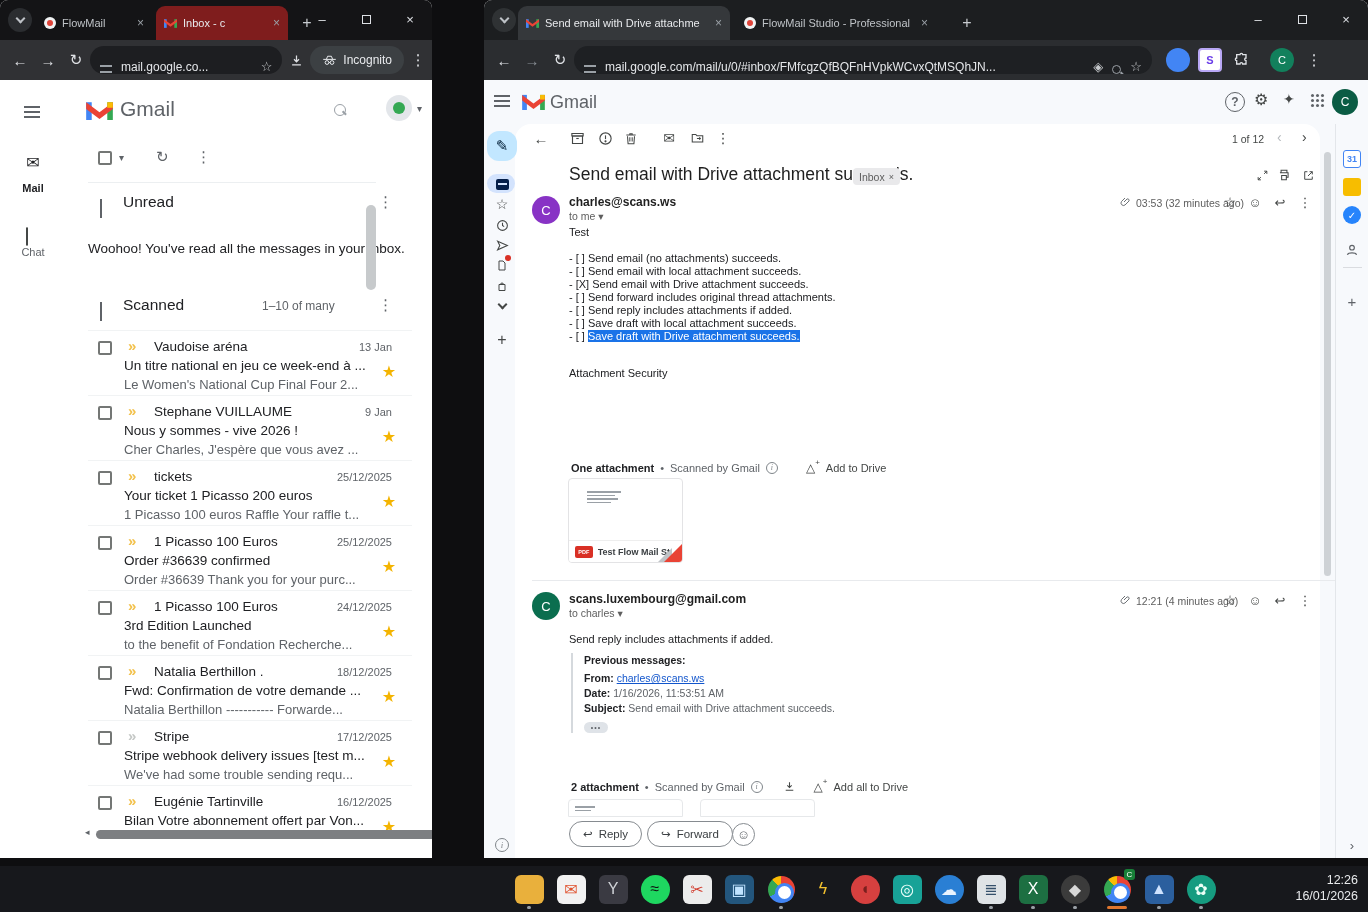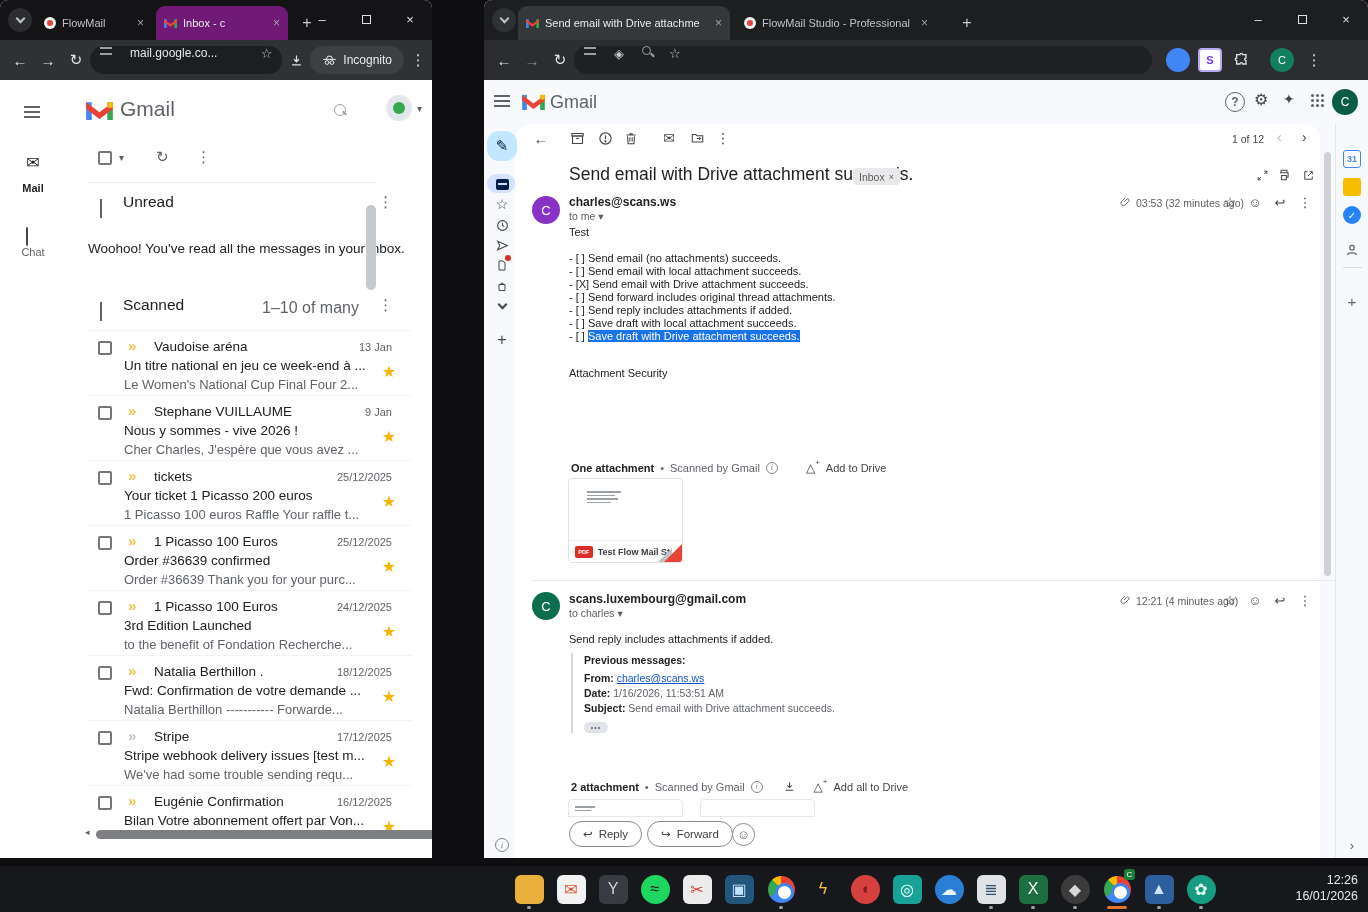--- a/index.html
+++ b/index.html
@@ -15,38 +15,38 @@
 .win-right{left:484px;width:884px}
 
 
 .tabbar{position:relative;height:40px}
 .win-left .tabbar{background:#141416}
 .win-right .tabbar{background:#1c1e20}
 .tabsearch{position:absolute;left:8px;top:8px;width:24px;height:24px;border-radius:12px;background:#2b2d30}
 .chev{width:7px;height:7px;border-right:2px solid #bdc1c6;border-bottom:2px solid #bdc1c6;transform:rotate(45deg);margin-top:-3px}
 .tab{position:absolute;top:6px;height:34px;border-radius:9px 9px 0 0;display:flex;align-items:center;gap:6px;padding:0 8px;font-size:11px;color:#bfc3c7;overflow:hidden;white-space:nowrap}
 .tab.active{color:#e8eaed}
-.win-left .tab.active{background:#701a75}
+.win-left .tab.active{background:#7f1d1d}
 .win-right .tab.active{background:#35383b}
 .tab-t{overflow:hidden;text-overflow:ellipsis;flex:1;min-width:0}
 .tab-x{font-size:12px;color:#9aa0a6;flex:0 0 auto}
 .fav{width:12px;height:12px;border-radius:50%;flex:0 0 auto}
 .fav-dot{background:#f1f3f4;position:relative}
 .fav-dot::after{content:"";position:absolute;left:3px;top:3px;width:6px;height:6px;border-radius:50%;background:#e0443a}
 .newtab{position:absolute;top:10px;width:26px;height:26px;color:#c8ccd0;font-size:16px}
 .wctrl{position:absolute;right:0;top:0;height:38px;display:flex}
 .wc{width:44px;height:38px;color:#dee1e5;font-size:13px;display:flex;align-items:center;justify-content:center}
 .wc .box{width:9px;height:9px;border:1.4px solid #dee1e5}
 
 
 .navbar{position:relative;height:40px;display:flex;align-items:center}
 .win-left .navbar{background:#303134}
 .win-right .navbar{background:#2b2d30}
 .nav-ic{width:28px;height:28px;border-radius:14px;color:#dfe1e5;font-size:15px;flex:0 0 auto}
-.urlpill{height:28px;border-radius:14px;display:flex;align-items:flex-start;gap:18px;padding:0 10px;font-size:12px;color:#e4e6e9;overflow:hidden}
+.urlpill{height:28px;border-radius:14px;display:flex;align-items:flex-end;gap:9px;padding:0 10px;font-size:12px;color:#e4e6e9;overflow:hidden}
 .win-left .urlpill{background:#1d1e21}
 .win-right .urlpill{background:#1e2023}
 .url-t{white-space:nowrap;overflow:hidden;flex:1}
 .mag{width:9px;height:9px;border:1.6px solid #9aa0a6;border-radius:50%;position:relative;flex:0 0 auto}
 .mag::after{content:"";position:absolute;left:7px;top:7px;width:5px;height:1.6px;background:#9aa0a6;transform:rotate(45deg)}
 .tuneic{width:12px;height:10px;position:relative;flex:0 0 auto}
 .tuneic::before,.tuneic::after{content:"";position:absolute;left:0;right:0;height:1.6px;background:#9aa0a6}
 .tuneic::before{top:1px}.tuneic::after{bottom:1px}
 .incog{height:28px;border-radius:14px;background:#3c4043;display:flex;align-items:center;gap:6px;padding:0 12px;color:#e8eaed;font-size:12px}
 .extic{width:24px;height:24px;border-radius:4px;font-size:11px;flex:0 0 auto}
@@ -56,21 +56,21 @@
 .hamb{width:16px;height:2px;background:#5f6368;box-shadow:0 5px 0 #5f6368,0 10px 0 #5f6368;margin-top:-10px}
 .gl-logo-t{font-size:21px;color:#5f6368}
 .avatarL{width:26px;height:26px;border-radius:50%;background:#e3e6ea;position:relative}
 .avatarL::after{content:"";position:absolute;left:7px;top:7px;width:12px;height:12px;border-radius:50%;background:#34a853}
 .qcirc{width:20px;height:20px;border:1.7px solid #5f6368;border-radius:50%;color:#5f6368;font-size:12px;font-weight:bold}
 .rail-lab{font-size:11px;color:#202124;text-align:center}
 .chatic{width:15px;height:12px;border:1.8px solid #444746;border-radius:3px}
 .cb{width:14px;height:14px;border:2px solid #747775;border-radius:2px;background:#fff}
 .secline{border-top:1px solid #eceff1}
 .schdr{font-size:15.5px;font-weight:500;color:#202124}
-.scount{font-size:16px;color:#5f6368}
+.scount{font-size:12px;color:#5f6368}
 .carup{width:7px;height:7px;border-right:2px solid #5f6368;border-bottom:2px solid #5f6368;transform:rotate(-135deg);margin-top:4px}
 .dots3v{color:#5f6368;font-size:15px;letter-spacing:0}
 .lrow{position:relative;height:65px;border-top:1px solid #f1f3f4;background:#fff;cursor:pointer}
 .lrow .cb{position:absolute;left:10px;top:10px}
 .l-imp{position:absolute;left:40px;top:6px;font-size:15px;font-weight:bold}
 .l-sender{position:absolute;left:66px;top:8px;font-size:13.5px;color:#202124;white-space:nowrap}
 .l-date{position:absolute;right:20px;top:10px;font-size:11px;color:#5f6368}
 .l-subj{position:absolute;left:36px;top:27px;font-size:13.5px;color:#202124;white-space:nowrap;max-width:255px;overflow:hidden}
 .l-snip{position:absolute;left:36px;top:46px;font-size:13px;color:#5f6368;white-space:nowrap;max-width:250px;overflow:hidden}
 .l-star{position:absolute;right:16px;top:31px;font-size:16px;color:#f4b400}
@@ -295,21 +295,21 @@
           <span class="l-imp" style="color: rgb(196, 199, 197);">»</span>
           <span class="l-sender">Stripe</span>
           <span class="l-date">17/12/2025</span>
           <div class="l-subj">Stripe webhook delivery issues [test m...</div>
           <div class="l-snip">We've had some trouble sending requ...</div>
           <span class="l-star">★</span>
         </div>
         <div class="lrow">
           <span class="cb"></span>
           <span class="l-imp" style="color: rgb(242, 193, 75);">»</span>
-          <span class="l-sender">Eugénie Confirmation</span>
+          <span class="l-sender">Eugénie Tartinville</span>
           <span class="l-date">16/12/2025</span>
           <div class="l-subj">Bilan Votre abonnement offert par Von...</div>
           <span class="l-star">★</span>
         </div>
       </div>
 
     <div class="vscroll" style="top:125px;height:85px"></div>
     <span class="abs" style="left:85px;top:747px;color:#5f6368;font-size:9px">◂</span>
     <div class="hscroll" style="left:96px;top:750px;width:356px"></div>
   </div>
@@ -344,20 +344,21 @@
         </div>
       <div class="wc">×</div>
     </div>
   </div>
   <div class="navbar">
     <div class="nav-ic ic" style="margin-left:6px">←</div>
     <div class="nav-ic ic" style="color:#8a9096">→</div>
     <div class="nav-ic ic">↻</div>
     <div class="urlpill" style="width:578px">
       <span class="tuneic"></span>
+      <span class="url-t">mail.google.com/mail/u/0/#inbox/FMfcgzQfBQFnHVpkWCvxQtMSQhJN...</span>
       <span style="color:#c6c9cc;font-size:13px">◈</span>
       <span class="mag"></span>
       <span style="color:#c6c9cc;font-size:13px">☆</span>
     </div>
     <div class="extic ic" style="margin-left:14px;background:#4285f4;color:#fff;border-radius:50%;font-size:10px"></div>
     <div class="extic ic" style="margin-left:8px;background:#fff;color:#6a3de8;font-weight:bold;border:2px solid #b9a8f5">S</div>
     <div class="extic ic" style="margin-left:8px">
       <svg width="16" height="16" viewBox="0 0 24 24" fill="none" stroke="#dfe1e5" stroke-width="2">
           <path d="M9 4a2 2 0 114 0h5v5a2 2 0 100 4v5h-5a2 2 0 10-4 0H4v-5a2 2 0 110-4V4z"></path>
         </svg>

